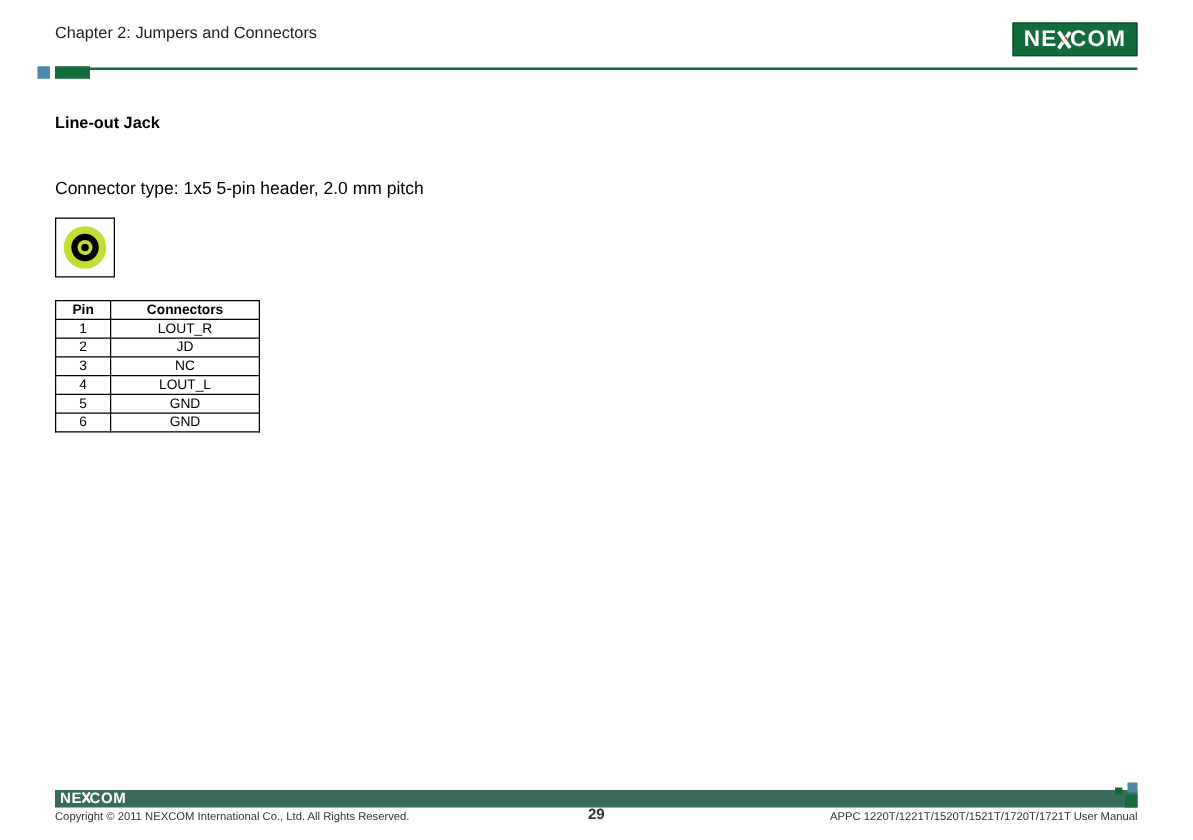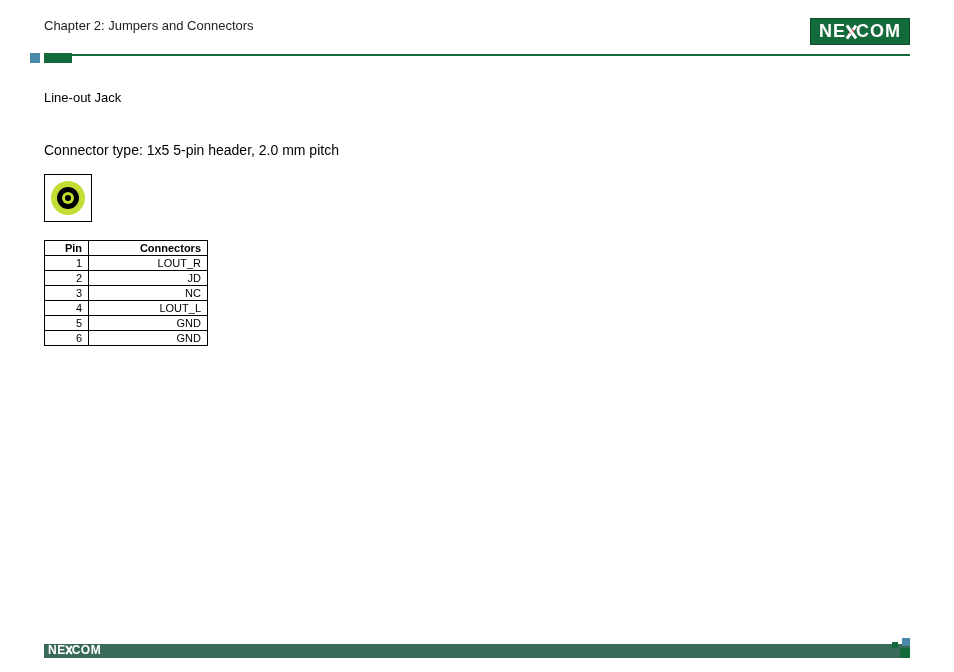--- a/index.html
+++ b/index.html
@@ -12,31 +12,31 @@
   .logo-x { display:inline-block; width:16px; height:16px; position:relative; margin:0 -3px; }
   .logo-x::before, .logo-x::after { content:""; position:absolute; left:7px; top:0; width:2.5px; height:16px; background:#fff; }
   .logo-x::before { transform: rotate(35deg); }
   .logo-x::after  { transform: rotate(-35deg); }
   .logo-x .reddot { position:absolute; left:5.5px; top:5.5px; width:5px; height:5px; background:#d22; border-radius:50%; }
   .header-rule { margin-top: 4px; height: 2px; background: #136a3a; position: relative; }
   .header-rule::before { content:""; position:absolute; left:0; top:-1px; width:28px; height:10px; background:#136a3a; }
   .header-rule::after { content:""; position:absolute; left:-14px; top:-1px; width:10px; height:10px; background:#4a8aa8; }
 
   .content { padding-top: 34px; }
-  .section-title { font-weight: 400; font-size: 13px; margin-bottom: 4px; }
+  .section-title { font-weight: 700; font-size: 13px; margin-bottom: 4px; }
   .desc-line { font-size: 14px; line-height: 1.35; margin-top: 36px; }
 
   .jack-box { margin-top: 14px; width: 48px; height: 48px; border: 1.5px solid #000; display:flex; align-items:center; justify-content:center; }
   .jack-outer { width:34px; height:34px; border-radius:50%; background:#c4dc34; display:flex; align-items:center; justify-content:center; }
   .jack-ring  { width:22px; height:22px; border-radius:50%; background:#000; display:flex; align-items:center; justify-content:center; }
   .jack-dot   { width:12px; height:12px; border-radius:50%; background:#c4dc34; display:flex; align-items:center; justify-content:center; }
   .jack-hole  { width:6px; height:6px; border-radius:50%; background:#000; }
 
   .pin-table { margin-top: 18px; border-collapse: collapse; width: 164px; font-size: 11px; }
-  .pin-table th, .pin-table td { border: 1px solid #000; text-align: right; padding: 1px 6px; font-weight: 400; }
+  .pin-table th, .pin-table td { border: 1px solid #000; text-align: center; padding: 1px 6px; font-weight: 400; }
   .pin-table th { font-weight: 700; }
   .pin-table th.pin-col, .pin-table td.pin-col { width: 44px; }
 
   .footer { position: absolute; left: 44px; right: 44px; bottom: 14px; }
   .footer-bar { height: 14px; background: #3a6a5a; position: relative; }
   .footer-logo { position:absolute; left:4px; top:-1px; display:flex; align-items:center; }
   .footer-logo .ftxt { color:#fff; font-weight:800; font-size:12px; letter-spacing:0.5px; font-family:Arial,sans-serif; display:flex; align-items:center; }
   .footer-logo .fx { display:inline-block; width:10px; height:10px; position:relative; margin:0 -2px; }
   .footer-logo .fx::before, .footer-logo .fx::after { content:""; position:absolute; left:4px; top:0; width:2px; height:10px; background:#fff; }
   .footer-logo .fx::before { transform: rotate(35deg); }
@@ -125,15 +125,20 @@
           <span class="fx"></span>
           <span>COM</span>
         </span>
       </div>
       <div class="footer-deco">
         <span class="b1"></span>
           <span class="b2"></span>
           <span class="b3"></span>
       </div>
     </div>
+    <div class="footer-line">
+      <span>Copyright © 2011 NEXCOM International Co., Ltd. All Rights Reserved.</span>
+      <span class="page-num">29</span>
+      <span>APPC 1220T/1221T/1520T/1521T/1720T/1721T User Manual</span>
+    </div>
   </div>
 
 </div>
 
 </body></html>

